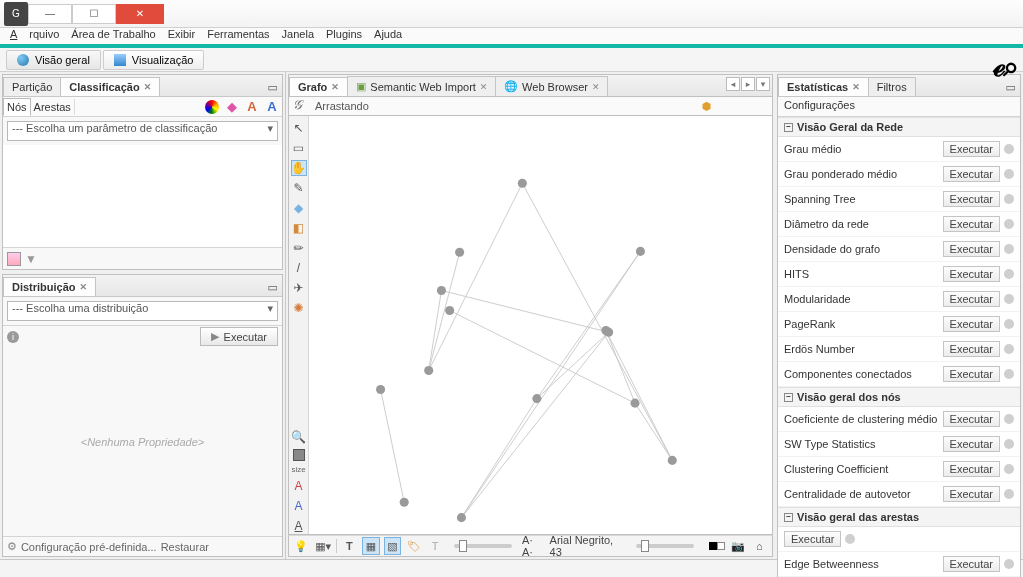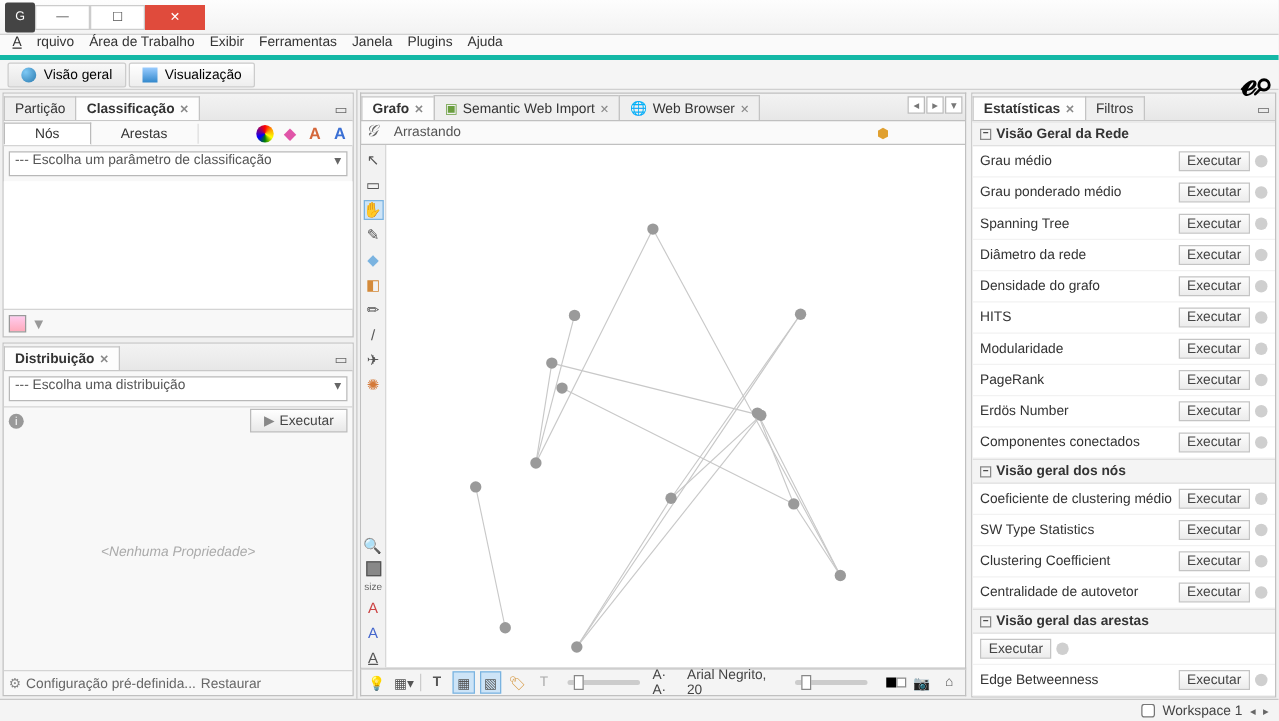--- a/index.html
+++ b/index.html
@@ -34,21 +34,21 @@
 
 .left { width: 286px; display:flex; flex-direction:column; border-right:1px solid #c8c8c8;}
 .panel { border:1px solid #c0c0c0; margin:2px; background:#f8f8f8; display:flex; flex-direction:column;}
 .panel-tabs { display:flex; height:22px; background:linear-gradient(#f3f3f3,#e7e7e7); border-bottom:1px solid #c8c8c8; align-items:flex-end;}
 .panel-tab { padding:3px 8px; border:1px solid #c4c4c4; border-bottom:none; background:#efefef; margin-right:-1px; color:#333; display:flex; align-items:center; gap:4px;}
 .panel-tab.active { background:#fdfdfd; font-weight:bold;}
 .close-x { color:#888; font-size:9px; }
 .panel-tabs .spacer { flex:1; }
 .panel-tabs .min-ic { padding:2px 4px; color:#666;}
 .subtabs { display:flex; height:20px; border-bottom:1px solid #d4d4d4; background:#fafafa; align-items:center;}
-.subtab { padding:2px 24px; border-right:1px solid #ddd; color:#333;}
+.subtab { padding:2px 3px; border-right:1px solid #ddd; color:#333;}
 .subtab.active { background:#fff; border:1px solid #bbb; border-bottom:1px solid #fff;}
 .subtabs .spacer{flex:1;}
 .subtabs .ic { width:16px; height:16px; margin:0 2px; display:flex;align-items:center;justify-content:center;}
 .ic-rainbow { width:14px;height:14px;border-radius:50%;background:conic-gradient(red,orange,yellow,green,blue,purple,red);}
 .ic-dia { color:#e055a8; font-size:13px;}
 .ic-a1 { color:#d4663a; font-weight:bold; font-size:13px;}
 .ic-a2 { color:#3a6fd4; font-weight:bold; font-size:13px;}
 .select-row { padding:4px; }
 .select { width:100%; height:20px; border:1px solid #b8b8b8; background:#fff; padding:0 4px; color:#555;}
 .panel-body { flex:1; background:#fff; }
@@ -298,21 +298,21 @@
       <div style="width:1px;height:14px;background:#ccc;"></div>
       <div class="t" style="font-weight:bold;">T</div>
       <div class="t sel">▦</div>
       <div class="t sel">▧</div>
       <div class="t" style="color:#d4943a;">🏷</div>
       <div class="t" style="color:#aaa;">T</div>
       <div class="slider">
           <div class="thumb"></div>
         </div>
       <span class="font-lbl">A· A·</span>
-      <span class="font-lbl">Arial Negrito, 20</span>
+      <span class="font-lbl">Arial Negrito, 43</span>
       <div class="slider">
           <div class="thumb"></div>
         </div>
       <div style="flex:1"></div>
       <div class="t">
           <span style="display:inline-block;width:8px;height:8px;background:#000;"></span>
           <span style="display:inline-block;width:8px;height:8px;background:#fff;border:1px solid #888;"></span>
         </div>
       <div class="t">📷</div>
       <div class="t">⌂</div>
@@ -325,20 +325,21 @@
         <div class="panel-tab active">
             <span>Estatísticas</span> 
             <span class="close-x">✕</span>
           </div>
         <div class="panel-tab">
             <span>Filtros</span>
           </div>
         <div class="spacer"></div>
         <div class="min-ic">▭</div>
       </div>
+      <div class="config-row">Configurações</div>
       <div class="stats-list" id="stats-list">
           <div class="section-h"><span class="tog">−</span>Visão Geral da Rede</div>
           <div class="stat-row">
             <span class="name">Grau médio</span>
             <span class="run">Executar</span>
             <span class="q"></span>
           </div>
           <div class="stat-row">
             <span class="name">Grau ponderado médio</span>
             <span class="run">Executar</span>

